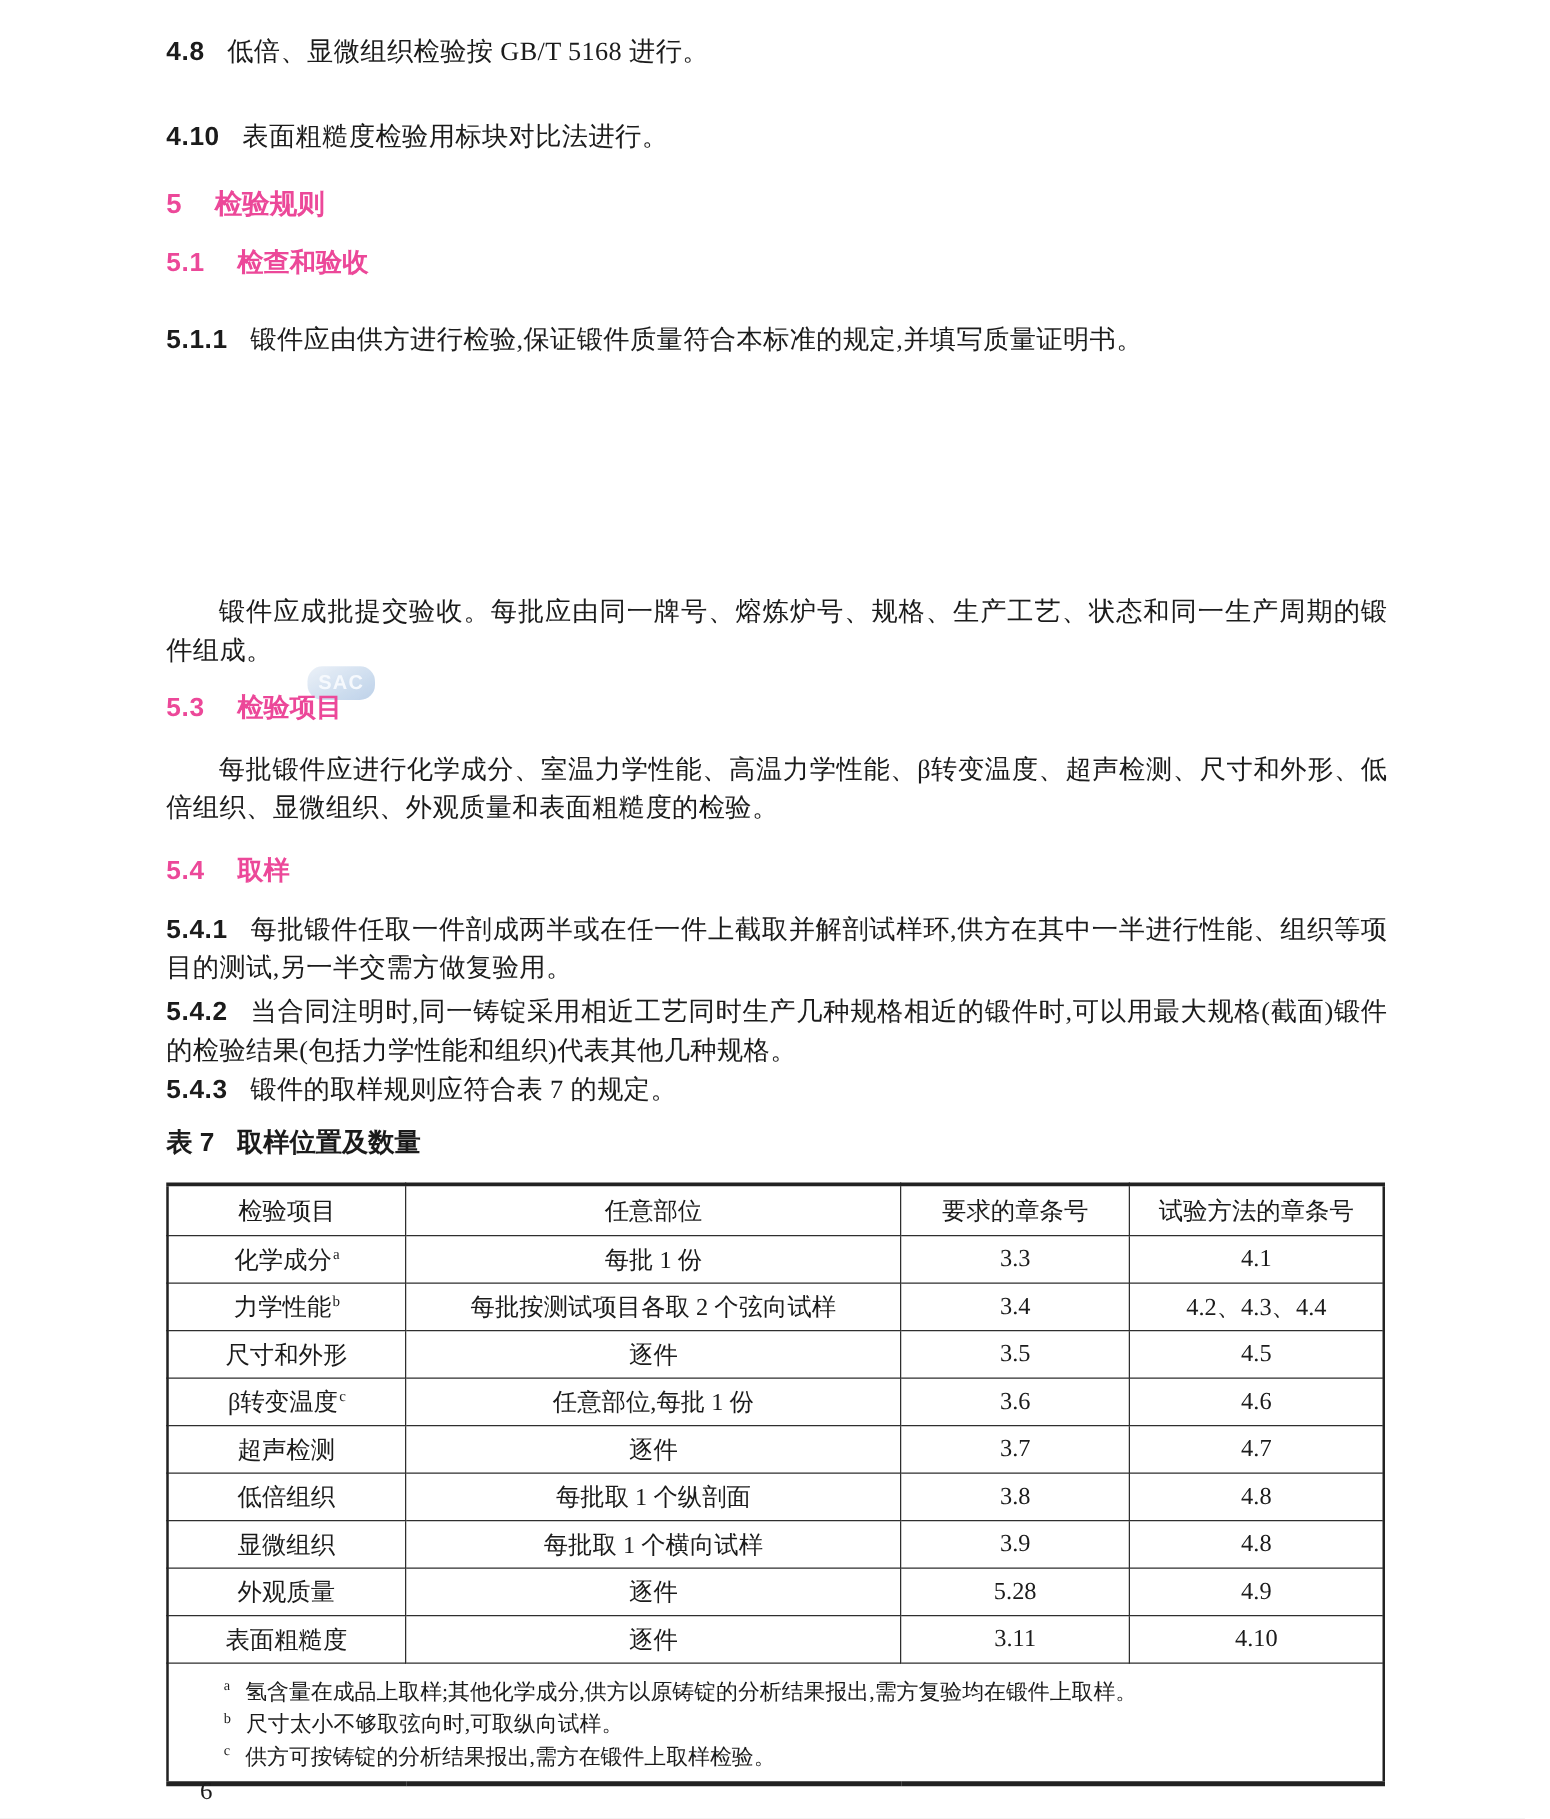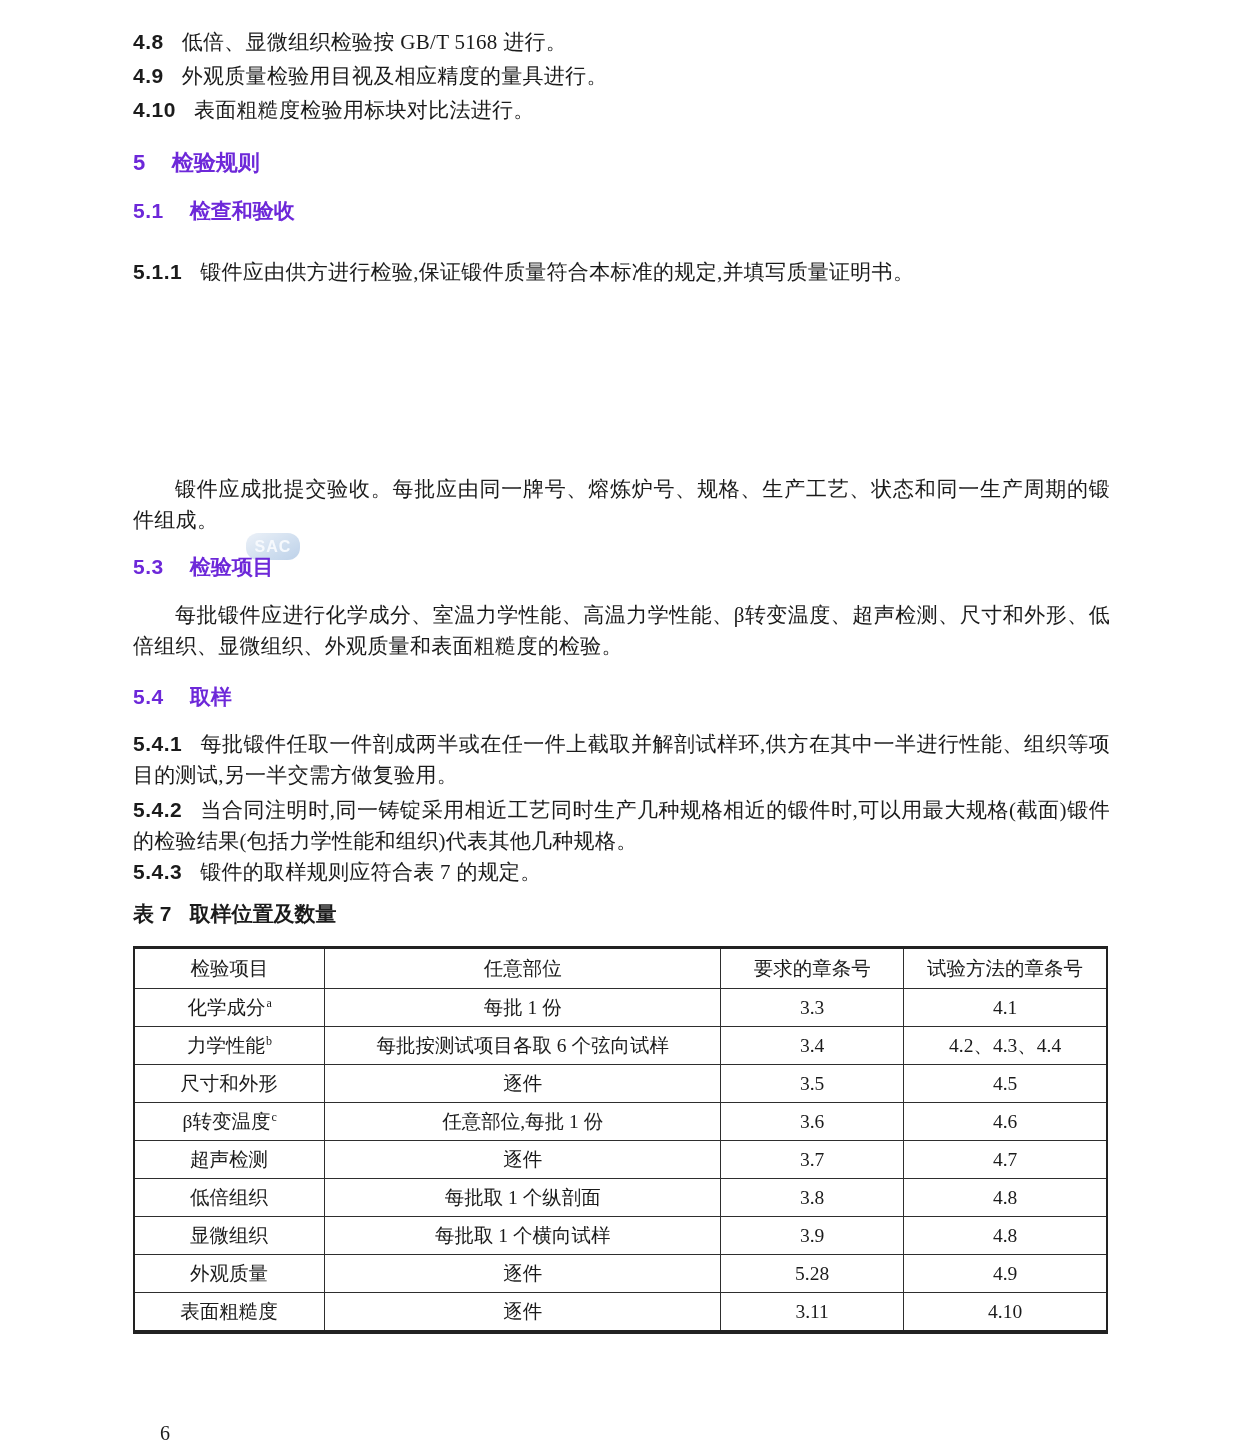--- a/index.html
+++ b/index.html
@@ -30,21 +30,21 @@
     letter-spacing:0.5px;
   }
 
   
   .heading {
     margin:0;
     font-family:"Liberation Sans","DejaVu Sans",sans-serif;
     font-weight:bold;
     font-size:21px;
     line-height:26px;
-    color:#6d28d9;
+    color:#ec4899;
   }
   .heading .hnum { margin-right:26px; letter-spacing:0.5px; }
   .h-top { font-size:22px; }
 
   
   .caption {
     margin:0;
     text-align:left;
     font-family:"Liberation Sans","DejaVu Sans",sans-serif;
     font-weight:bold;
@@ -116,21 +116,20 @@
 </style>
 </head>
 <body>
 
 <div class="page">
 
   <div class="watermark">SAC</div>
 
   <p class="para abs" style="top:26px"><span class="cnum">4.8</span><span>低倍、显微组织检验按 GB/T 5168 进行。</span></p>
 
-  <p class="para abs" style="top:60px"><span class="cnum">4.9</span><span>外观质量检验用目视及相应精度的量具进行。</span></p>
 
   <p class="para abs" style="top:94px"><span class="cnum">4.10</span><span>表面粗糙度检验用标块对比法进行。</span></p>
 
   <h2 class="heading h-top abs" style="top:150px"><span class="hnum">5</span><span>检验规则</span></h2>
 
   <h3 class="heading abs" style="top:198px"><span class="hnum">5.1</span><span>检查和验收</span></h3>
 
   <p class="para abs" style="top:256px"><span class="cnum">5.1.1</span><span>锻件应由供方进行检验,保证锻件质量符合本标准的规定,并填写质量证明书。</span></p>
 
 
@@ -168,21 +167,21 @@
     </thead>
     <tbody>
       <tr>
         <td><span>化学成分</span><sup class="fnref">a</sup></td>
         <td>每批 1 份</td>
         <td>3.3</td>
         <td>4.1</td>
       </tr>
       <tr>
         <td><span>力学性能</span><sup class="fnref">b</sup></td>
-        <td>每批按测试项目各取 6 个弦向试样</td>
+        <td>每批按测试项目各取 2 个弦向试样</td>
         <td>3.4</td>
         <td>4.2、4.3、4.4</td>
       </tr>
       <tr>
         <td><span>尺寸和外形</span><sup class="fnref"></sup></td>
         <td>逐件</td>
         <td>3.5</td>
         <td>4.5</td>
       </tr>
       <tr>
@@ -214,18 +213,25 @@
         <td>逐件</td>
         <td>5.28</td>
         <td>4.9</td>
       </tr>
       <tr>
         <td><span>表面粗糙度</span><sup class="fnref"></sup></td>
         <td>逐件</td>
         <td>3.11</td>
         <td>4.10</td>
       </tr>
+      <tr class="fnrow">
+        <td colspan="4">
+          <div class="fn"><sup>a</sup><span>氢含量在成品上取样;其他化学成分,供方以原铸锭的分析结果报出,需方复验均在锻件上取样。</span></div>
+          <div class="fn"><sup>b</sup><span>尺寸太小不够取弦向时,可取纵向试样。</span></div>
+          <div class="fn"><sup>c</sup><span>供方可按铸锭的分析结果报出,需方在锻件上取样检验。</span></div>
+        </td>
+      </tr>
     </tbody>
   </table>
 
   <div class="pageno">6</div>
 
 </div>
 
 </body></html>

